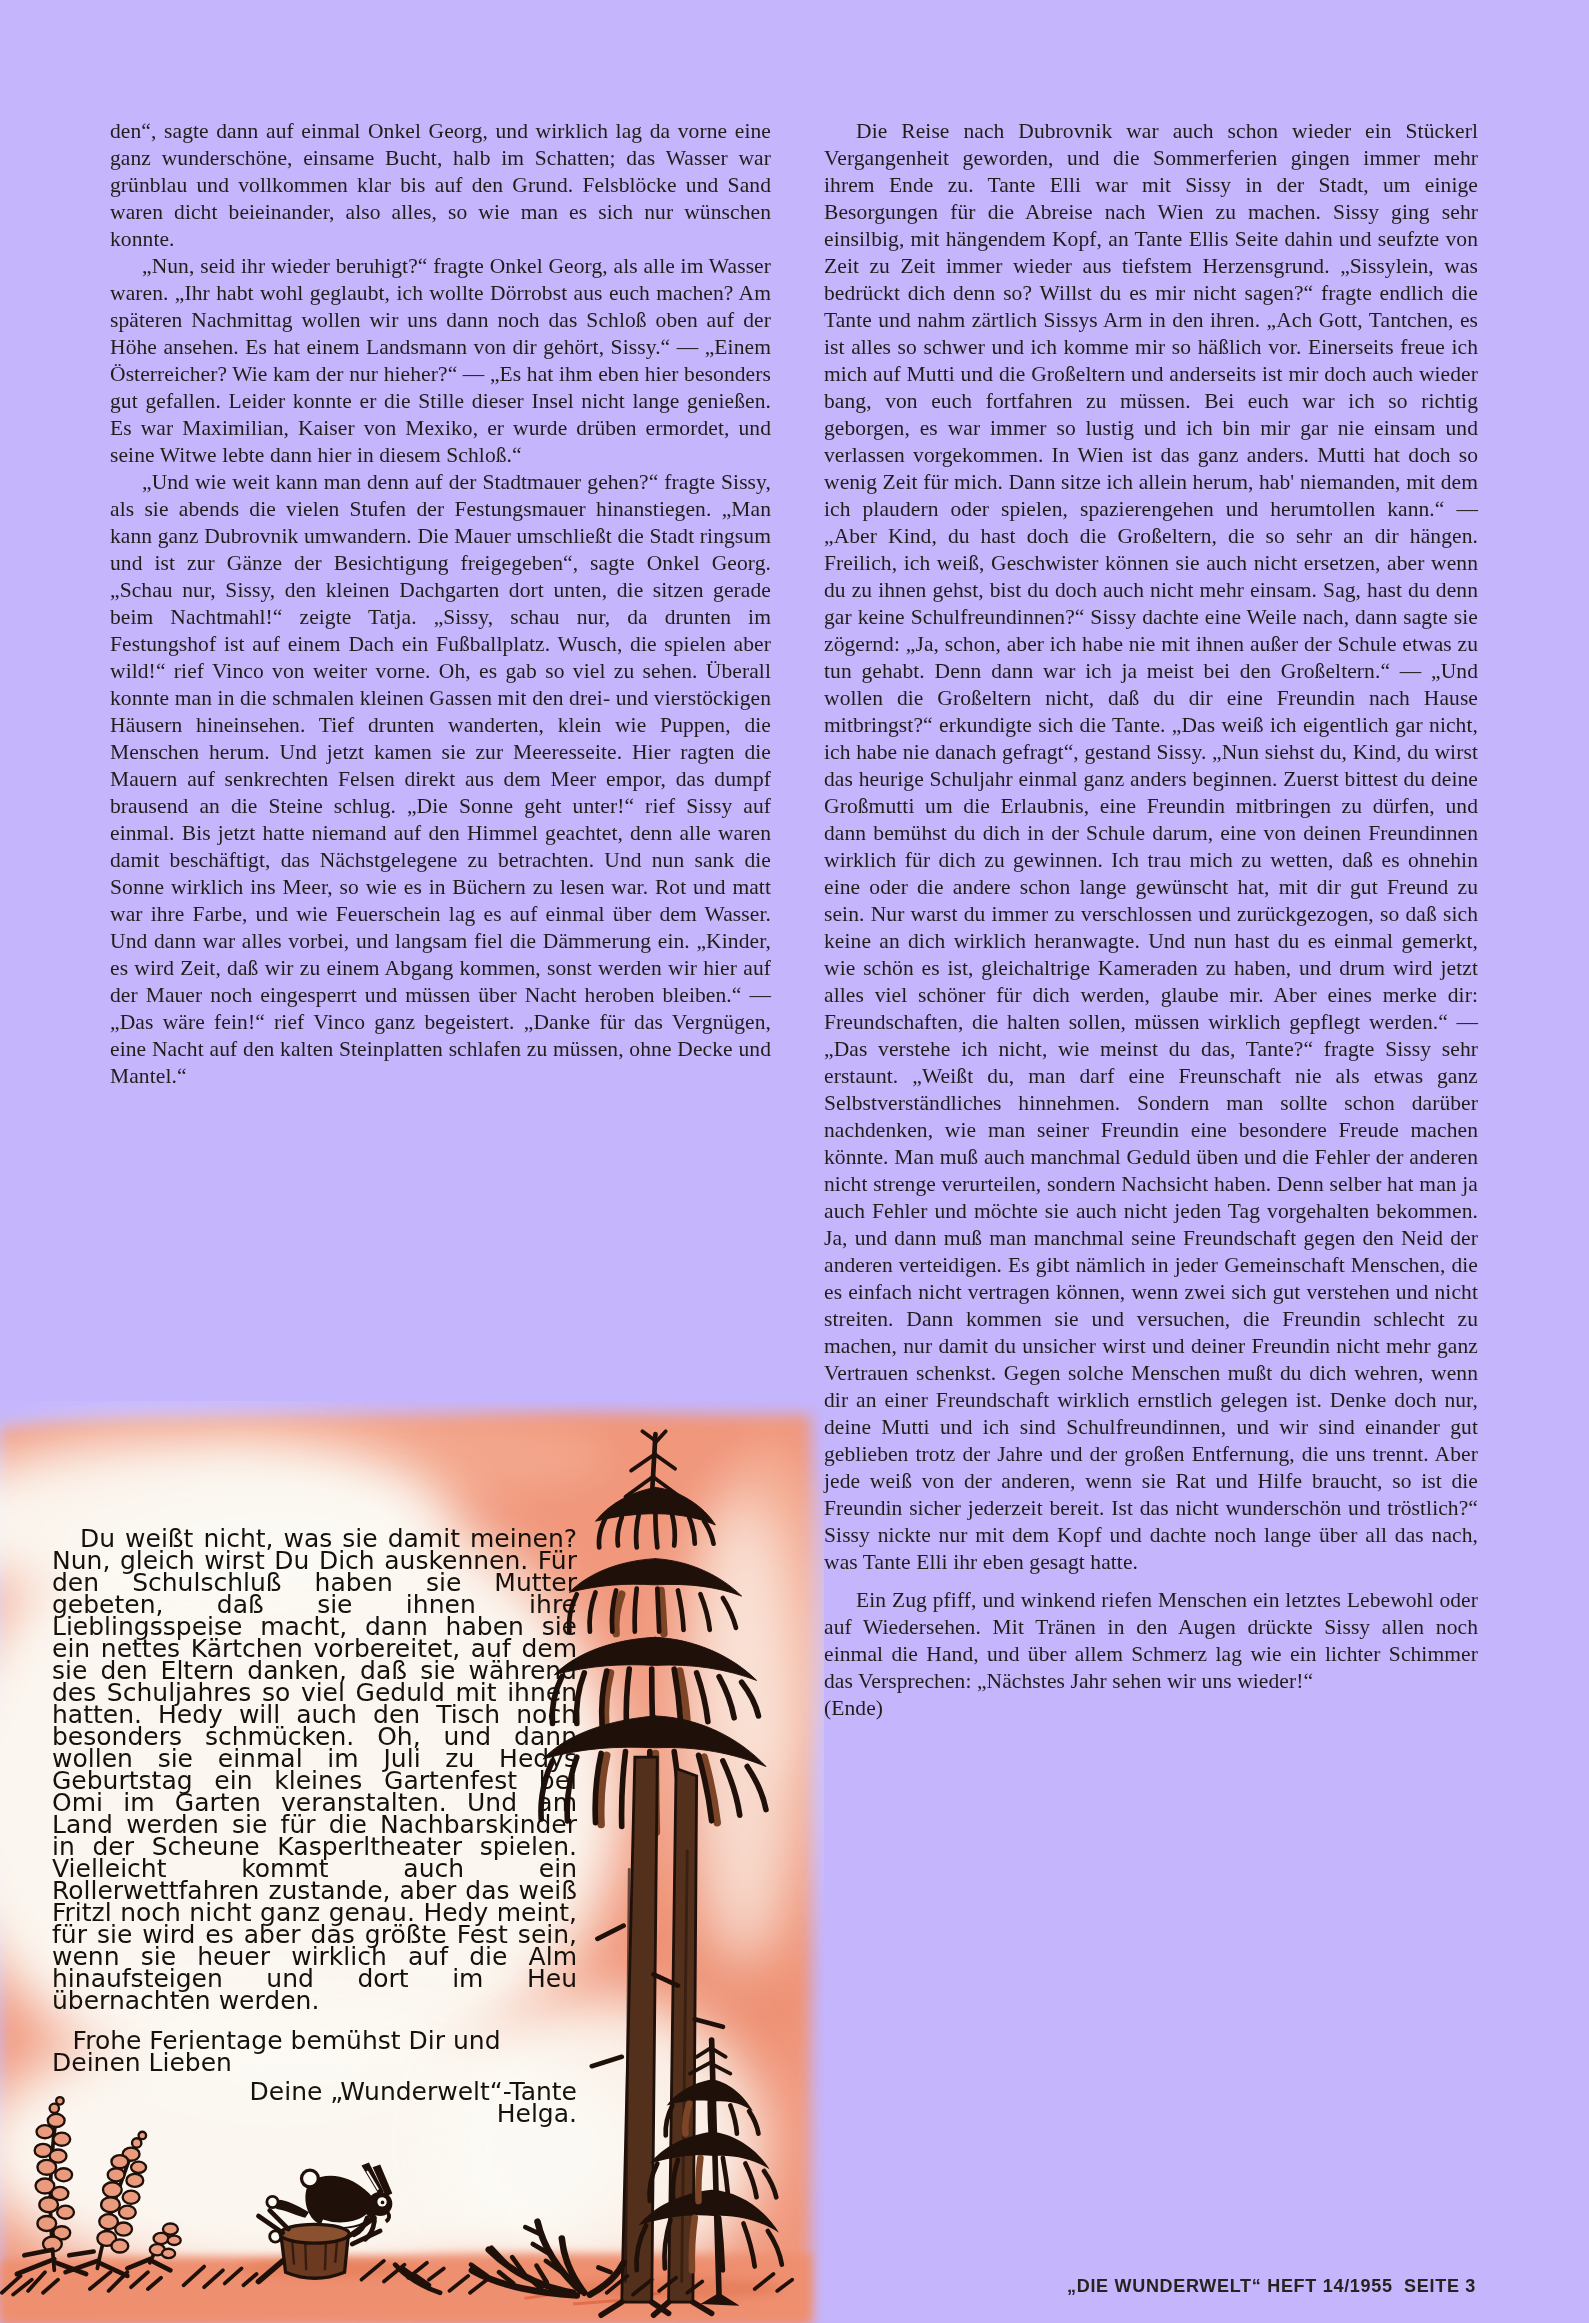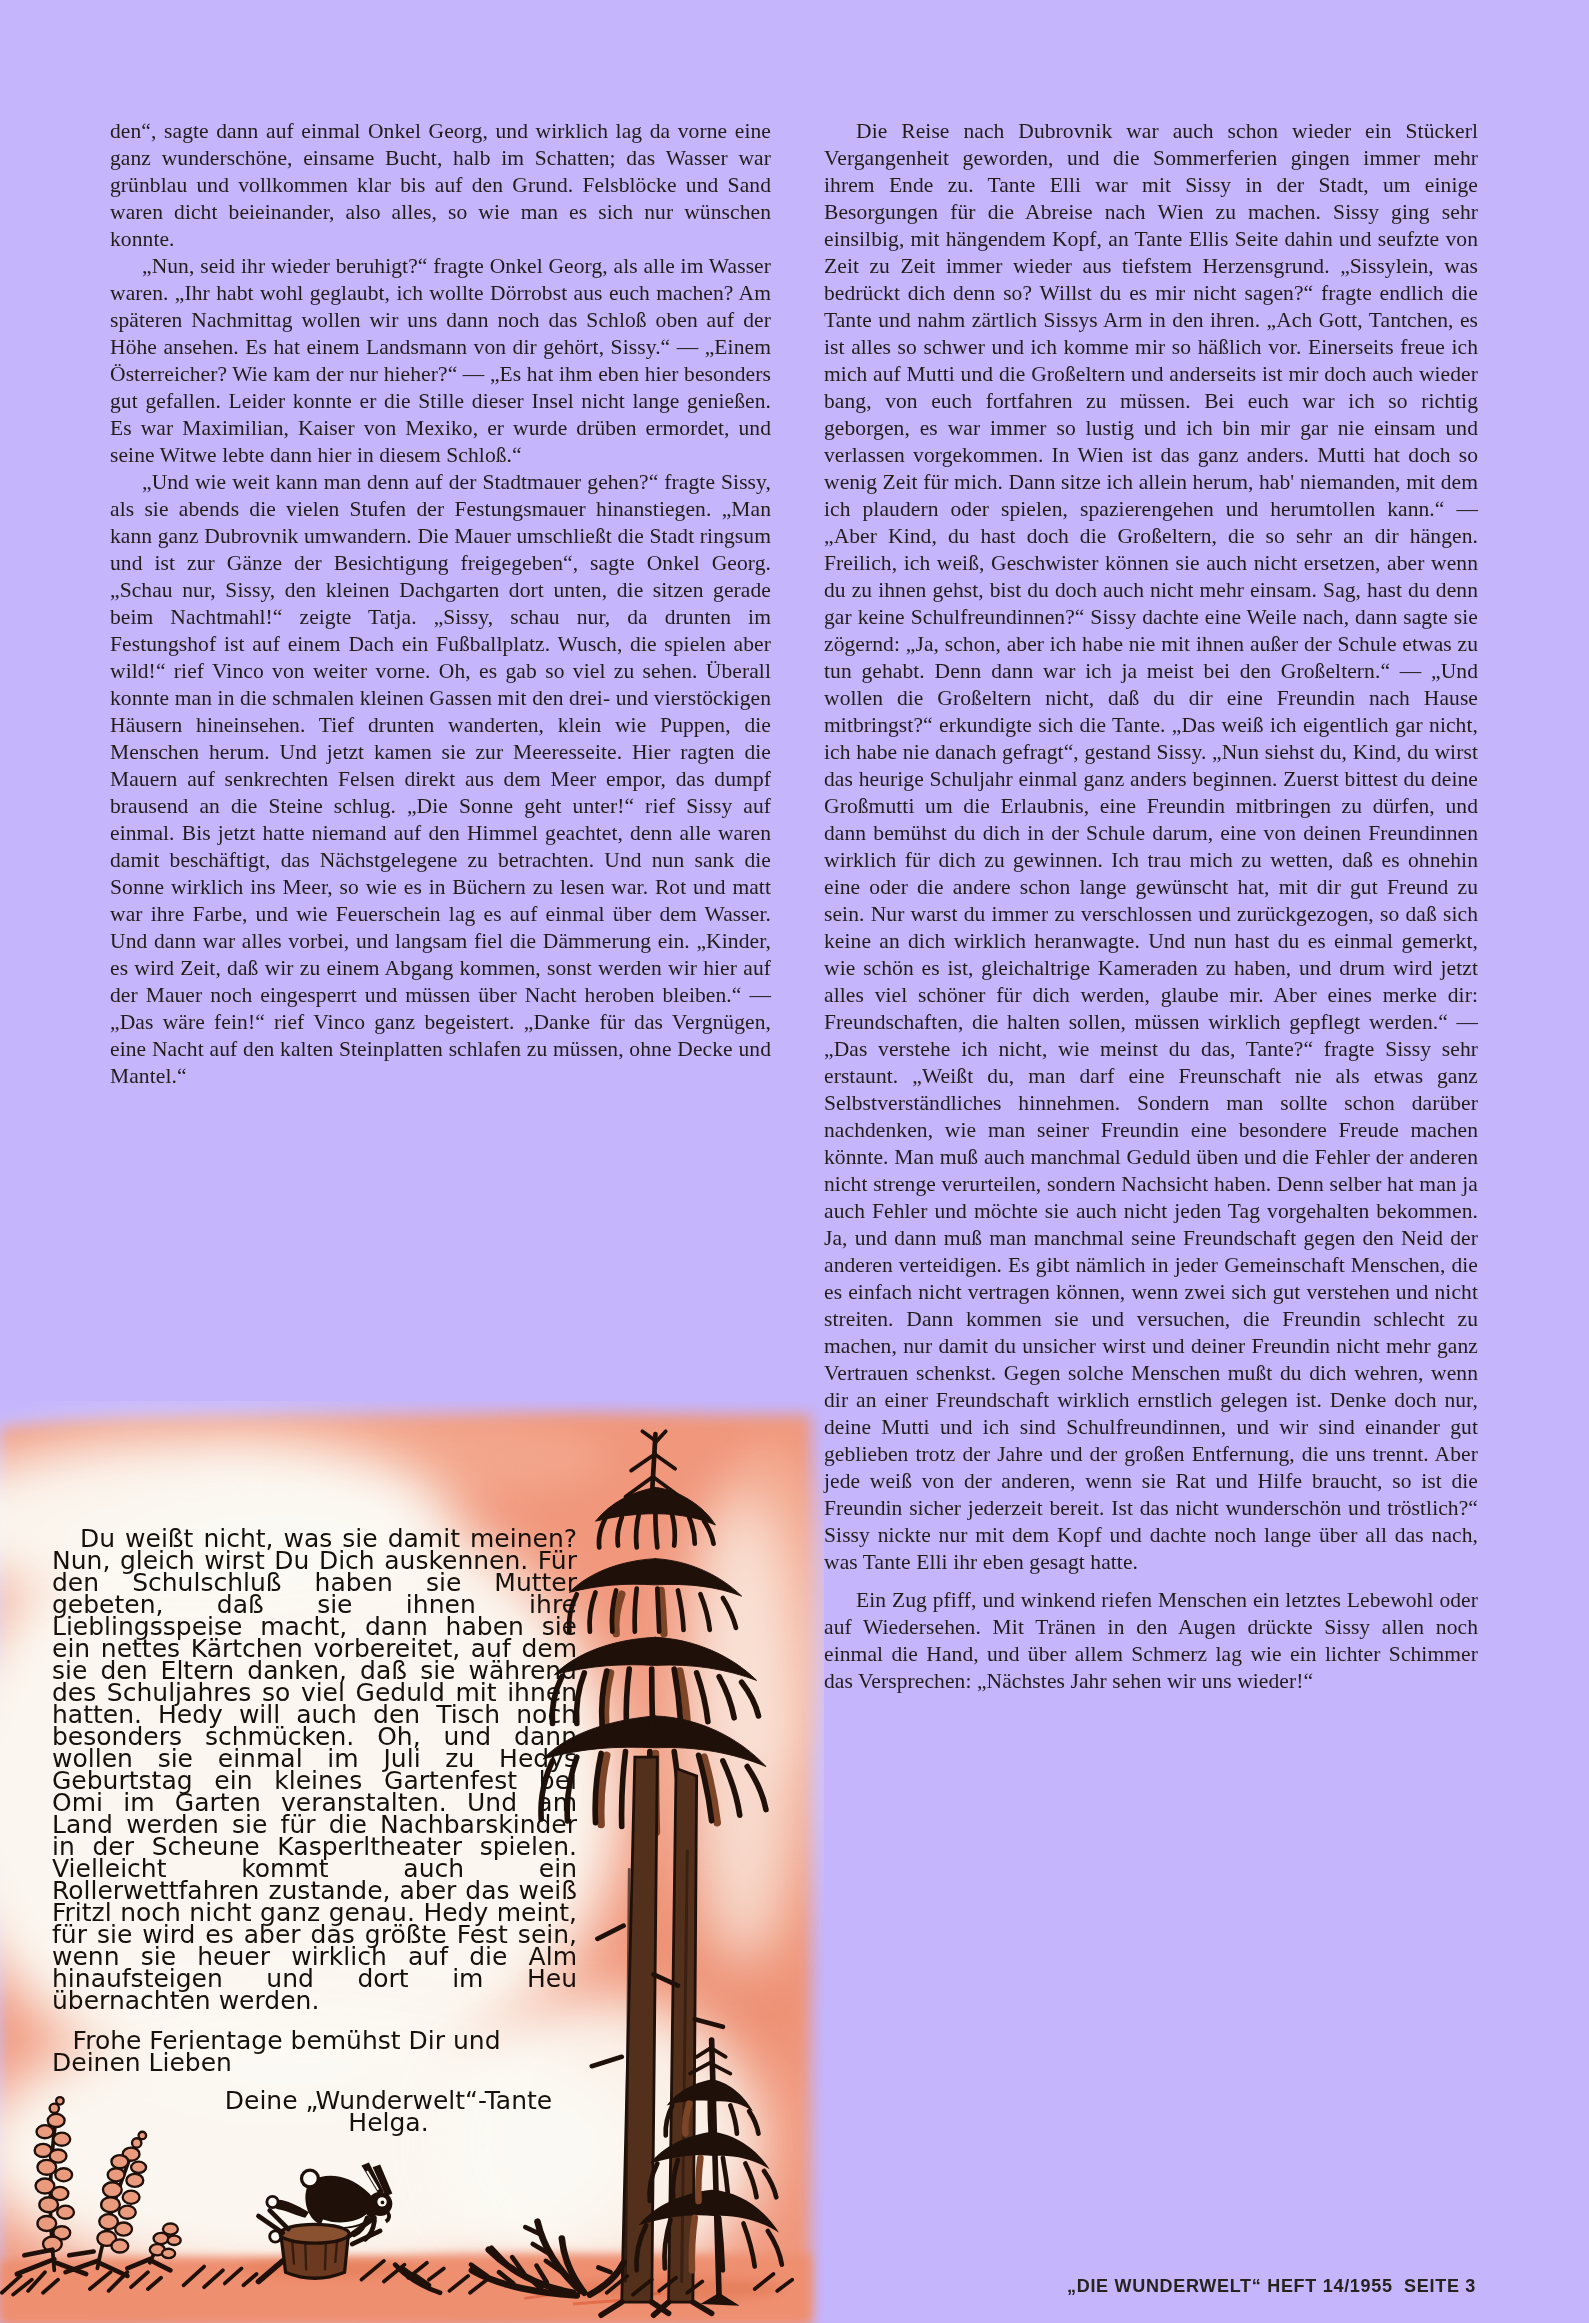--- a/index.html
+++ b/index.html
@@ -20,21 +20,21 @@
   
   .letter{
     position:absolute;left:52px;top:1528px;width:525px;z-index:3;
     font-family:"DejaVu Sans","Liberation Sans",sans-serif;
     font-size:25px;line-height:22px;color:#16110c;text-align:justify;
   }
   .letter p{margin:0;}
   .letter p.ind{text-indent:28px;}
   .letter .p2{margin-top:13px;}
   .letter .closing{margin-top:18px;text-indent:20.6px;text-align:left;}
-  .letter .signature{margin-top:16px;margin-left:148px;text-align:center;}
+  .letter .signature{margin-top:7px;margin-left:148px;text-align:right;}
   
   .illus{position:absolute;left:0;top:1401px;z-index:1;}
   
   .footer{
     position:absolute;top:2276px;right:113px;z-index:4;
     font-family:Liberation Sans, sans-serif;
     font-weight:bold;font-size:18px;letter-spacing:0.7px;color:#26221e;
     white-space:pre;
   }
 </style>
@@ -45,20 +45,21 @@
 
   <div class="col col-left">
     <p>den“, sagte dann auf einmal Onkel Georg, und wirklich lag da vorne eine ganz wunderschöne, einsame Bucht, halb im Schatten; das Wasser war grünblau und vollkommen klar bis auf den Grund. Felsblöcke und Sand waren dicht beieinander, also alles, so wie man es sich nur wünschen konnte.</p>
     <p class="ind">„Nun, seid ihr wieder beruhigt?“ fragte Onkel Georg, als alle im Wasser waren. „Ihr habt wohl geglaubt, ich wollte Dörrobst aus euch machen? Am späteren Nachmittag wollen wir uns dann noch das Schloß oben auf der Höhe ansehen. Es hat einem Landsmann von dir gehört, Sissy.“ — „Einem Österreicher? Wie kam der nur hieher?“ — „Es hat ihm eben hier besonders gut gefallen. Leider konnte er die Stille dieser Insel nicht lange genießen. Es war Maximilian, Kaiser von Mexiko, er wurde drüben ermordet, und seine Witwe lebte dann hier in diesem Schloß.“</p>
     <p class="ind">„Und wie weit kann man denn auf der Stadtmauer gehen?“ fragte Sissy, als sie abends die vielen Stufen der Festungsmauer hinanstiegen. „Man kann ganz Dubrovnik umwandern. Die Mauer umschließt die Stadt ringsum und ist zur Gänze der Besichtigung freigegeben“, sagte Onkel Georg. „Schau nur, Sissy, den kleinen Dachgarten dort unten, die sitzen gerade beim Nachtmahl!“ zeigte Tatja. „Sissy, schau nur, da drunten im Festungshof ist auf einem Dach ein Fußballplatz. Wusch, die spielen aber wild!“ rief Vinco von weiter vorne. Oh, es gab so viel zu sehen. Überall konnte man in die schmalen kleinen Gassen mit den drei- und vierstöckigen Häusern hineinsehen. Tief drunten wanderten, klein wie Puppen, die Menschen herum. Und jetzt kamen sie zur Meeresseite. Hier ragten die Mauern auf senkrechten Felsen direkt aus dem Meer empor, das dumpf brausend an die Steine schlug. „Die Sonne geht unter!“ rief Sissy auf einmal. Bis jetzt hatte niemand auf den Himmel geachtet, denn alle waren damit beschäftigt, das Nächstgelegene zu betrachten. Und nun sank die Sonne wirklich ins Meer, so wie es in Büchern zu lesen war. Rot und matt war ihre Farbe, und wie Feuerschein lag es auf einmal über dem Wasser. Und dann war alles vorbei, und langsam fiel die Dämmerung ein. „Kinder, es wird Zeit, daß wir zu einem Abgang kommen, sonst werden wir hier auf der Mauer noch eingesperrt und müssen über Nacht heroben bleiben.“ — „Das wäre fein!“ rief Vinco ganz begeistert. „Danke für das Vergnügen, eine Nacht auf den kalten Steinplatten schlafen zu müssen, ohne Decke und Mantel.“</p>
   </div>
 
   <div class="col col-right">
     <p class="ind">Die Reise nach Dubrovnik war auch schon wieder ein Stückerl Vergangenheit geworden, und die Sommerferien gingen immer mehr ihrem Ende zu. Tante Elli war mit Sissy in der Stadt, um einige Besorgungen für die Abreise nach Wien zu machen. Sissy ging sehr einsilbig, mit hängendem Kopf, an Tante Ellis Seite dahin und seufzte von Zeit zu Zeit immer wieder aus tiefstem Herzensgrund. „Sissylein, was bedrückt dich denn so? Willst du es mir nicht sagen?“ fragte endlich die Tante und nahm zärtlich Sissys Arm in den ihren. „Ach Gott, Tantchen, es ist alles so schwer und ich komme mir so häßlich vor. Einerseits freue ich mich auf Mutti und die Großeltern und anderseits ist mir doch auch wieder bang, von euch fortfahren zu müssen. Bei euch war ich so richtig geborgen, es war immer so lustig und ich bin mir gar nie einsam und verlassen vorgekommen. In Wien ist das ganz anders. Mutti hat doch so wenig Zeit für mich. Dann sitze ich allein herum, hab' niemanden, mit dem ich plaudern oder spielen, spazierengehen und herumtollen kann.“ — „Aber Kind, du hast doch die Großeltern, die so sehr an dir hängen. Freilich, ich weiß, Geschwister können sie auch nicht ersetzen, aber wenn du zu ihnen gehst, bist du doch auch nicht mehr einsam. Sag, hast du denn gar keine Schulfreundinnen?“ Sissy dachte eine Weile nach, dann sagte sie zögernd: „Ja, schon, aber ich habe nie mit ihnen außer der Schule etwas zu tun gehabt. Denn dann war ich ja meist bei den Großeltern.“ — „Und wollen die Großeltern nicht, daß du dir eine Freundin nach Hause mitbringst?“ erkundigte sich die Tante. „Das weiß ich eigentlich gar nicht, ich habe nie danach gefragt“, gestand Sissy. „Nun siehst du, Kind, du wirst das heurige Schuljahr einmal ganz anders beginnen. Zuerst bittest du deine Großmutti um die Erlaubnis, eine Freundin mitbringen zu dürfen, und dann bemühst du dich in der Schule darum, eine von deinen Freundinnen wirklich für dich zu gewinnen. Ich trau mich zu wetten, daß es ohnehin eine oder die andere schon lange gewünscht hat, mit dir gut Freund zu sein. Nur warst du immer zu verschlossen und zurückgezogen, so daß sich keine an dich wirklich heranwagte. Und nun hast du es einmal gemerkt, wie schön es ist, gleichaltrige Kameraden zu haben, und drum wird jetzt alles viel schöner für dich werden, glaube mir. Aber eines merke dir: Freundschaften, die halten sollen, müssen wirklich gepflegt werden.“ — „Das verstehe ich nicht, wie meinst du das, Tante?“ fragte Sissy sehr erstaunt. „Weißt du, man darf eine Freunschaft nie als etwas ganz Selbstverständliches hinnehmen. Sondern man sollte schon darüber nachdenken, wie man seiner Freundin eine besondere Freude machen könnte. Man muß auch manchmal Geduld üben und die Fehler der anderen nicht strenge verurteilen, sondern Nachsicht haben. Denn selber hat man ja auch Fehler und möchte sie auch nicht jeden Tag vorgehalten bekommen. Ja, und dann muß man manchmal seine Freundschaft gegen den Neid der anderen verteidigen. Es gibt nämlich in jeder Gemeinschaft Menschen, die es einfach nicht vertragen können, wenn zwei sich gut verstehen und nicht streiten. Dann kommen sie und versuchen, die Freundin schlecht zu machen, nur damit du unsicher wirst und deiner Freundin nicht mehr ganz Vertrauen schenkst. Gegen solche Menschen mußt du dich wehren, wenn dir an einer Freundschaft wirklich ernstlich gelegen ist. Denke doch nur, deine Mutti und ich sind Schulfreundinnen, und wir sind einander gut geblieben trotz der Jahre und der großen Entfernung, die uns trennt. Aber jede weiß von der anderen, wenn sie Rat und Hilfe braucht, so ist die Freundin sicher jederzeit bereit. Ist das nicht wunderschön und tröstlich?“ Sissy nickte nur mit dem Kopf und dachte noch lange über all das nach, was Tante Elli ihr eben gesagt hatte.</p>
     <p class="ind gap">Ein Zug pfiff, und winkend riefen Menschen ein letztes Lebewohl oder auf Wiedersehen. Mit Tränen in den Augen drückte Sissy allen noch einmal die Hand, und über allem Schmerz lag wie ein lichter Schimmer das Versprechen: „Nächstes Jahr sehen wir uns wieder!“</p>
+    <p class="end-mark">(Ende)</p>
   </div>
 
   <svg class="illus" width="824" height="923" viewBox="0 0 880 985" aria-hidden="true">
     <defs>
       <filter id="b30" x="-60%" y="-60%" width="220%" height="220%">
           <feGaussianBlur stdDeviation="30"></feGaussianBlur>
         </filter>
       <filter id="b18" x="-60%" y="-60%" width="220%" height="220%">
           <feGaussianBlur stdDeviation="18"></feGaussianBlur>
         </filter>

